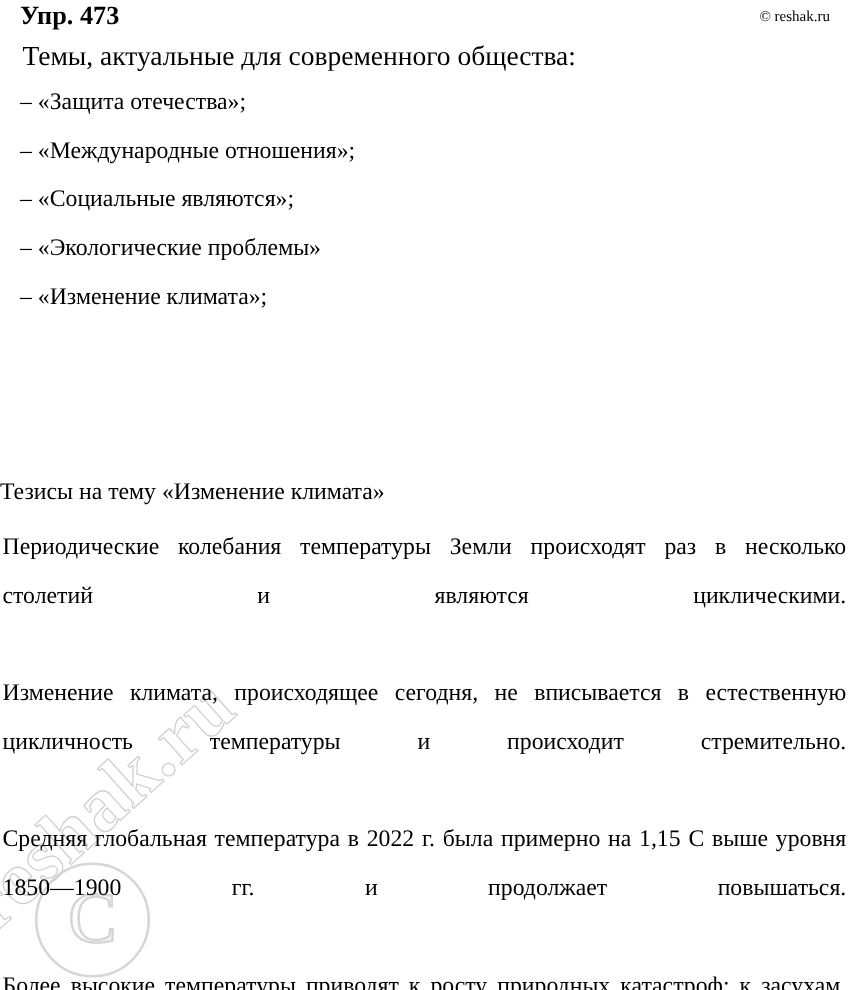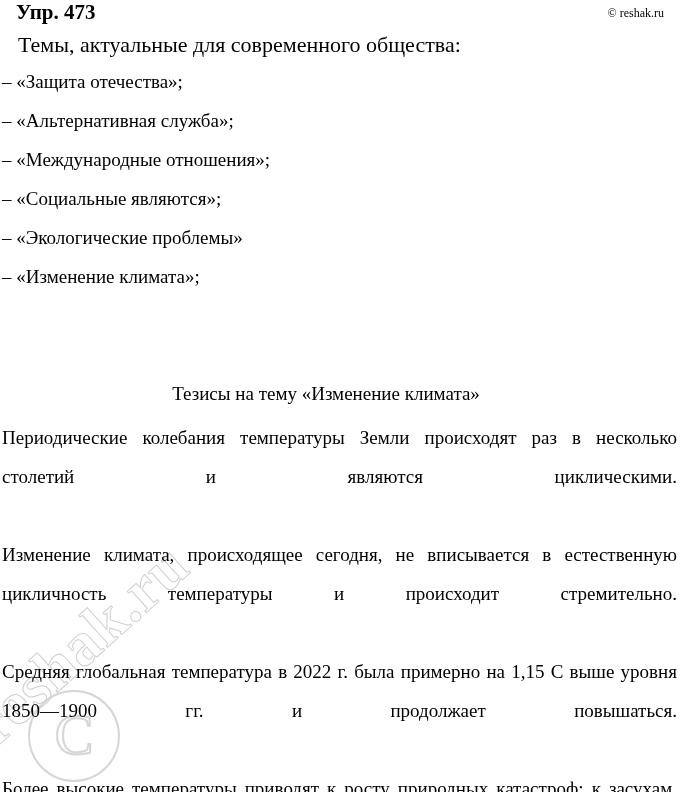--- a/index.html
+++ b/index.html
@@ -98,39 +98,38 @@
     left: 2px;
     top: 32px;
     font-size: 22px;
     line-height: 26px;
     white-space: nowrap;
     margin-left: 16px;
   }
 
   .topic-list {
     position: absolute;
-    left: 2px;
+    left: 16px;
     top: 71px;
     margin: 0;
     padding: 0;
     list-style: none;
   }
   .topic-item {
     font-size: 19px;
     line-height: 22px;
     height: 39px;
     white-space: nowrap;
   }
 
   .theses-heading {
     position: absolute;
     left: 0;
     right: 0;
     top: 381px;
-    text-align: center;
     font-size: 19px;
     line-height: 26px;
     padding-right: 28px;
   }
 
   .body-paragraphs {
     position: absolute;
     left: 2px;
     top: 418px;
     width: 675px;
@@ -160,21 +159,20 @@
 
   <div class="header-row">
     <div class="exercise-title">Упр. 473</div>
     <div class="site-credit">© reshak.ru</div>
   </div>
 
   <div class="intro-line">Темы, актуальные для современного общества:</div>
 
   <ul class="topic-list">
     <li class="topic-item">– «Защита отечества»;</li>
-    <li class="topic-item">– «Альтернативная служба»;</li>
     <li class="topic-item">– «Международные отношения»;</li>
     <li class="topic-item">– «Социальные являются»;</li>
     <li class="topic-item">– «Экологические проблемы»</li>
     <li class="topic-item">– «Изменение климата»;</li>
   </ul>
 
   <div class="theses-heading">Тезисы на тему «Изменение климата»</div>
 
   <div class="body-paragraphs">
     <p class="para">Периодические колебания температуры Земли происходят раз в несколько столетий и являются циклическими.</p>

